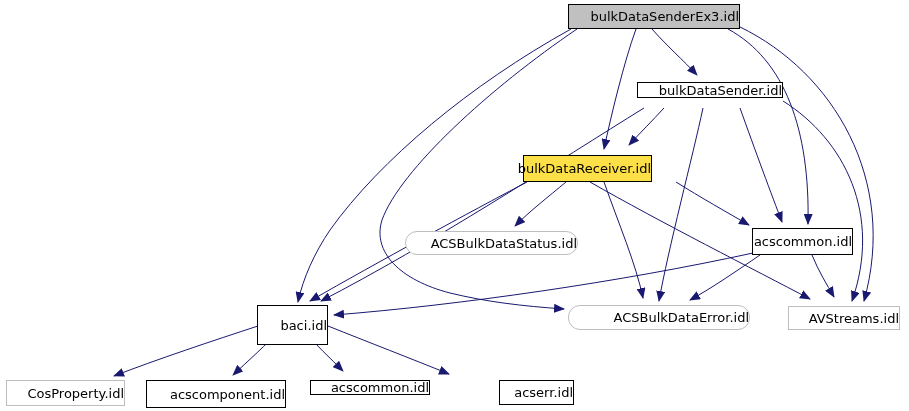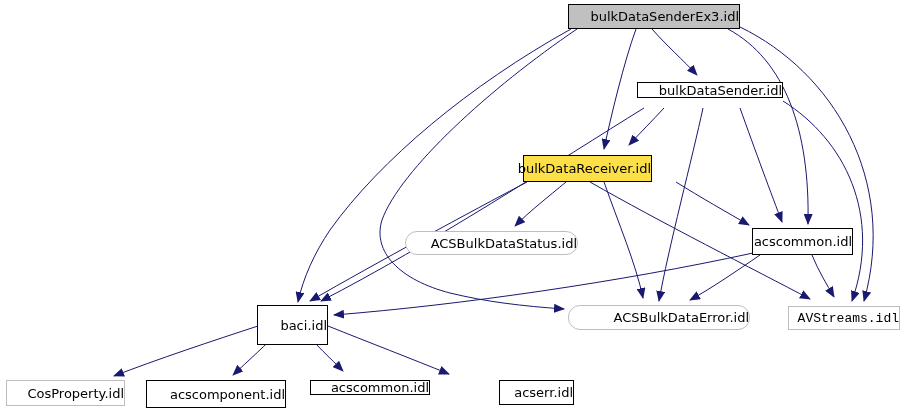--- a/index.html
+++ b/index.html
@@ -92,21 +92,21 @@
       </div>
       <div class="node" style="left: 752px; top: 228px; width: 101px; height: 27px; background: rgb(255, 255, 255); border-color: rgb(0, 0, 0);">
         <span>acscommon.idl</span>
       </div>
       <div class="node" style="left: 257px; top: 305px; width: 71px; height: 40px; background: rgb(255, 255, 255); border-color: rgb(0, 0, 0);">
         <span>baci.idl</span>
       </div>
       <div class="node" style="left: 568px; top: 305px; width: 182px; height: 25px; background: rgb(255, 255, 255); border-color: rgb(189, 189, 189); border-radius: 12px;">
         <span>ACSBulkDataError.idl</span>
       </div>
-      <div class="node" style="left: 788px; top: 306px; width: 112px; height: 24px; background: rgb(255, 255, 255); border-color: rgb(189, 189, 189); font-family: Liberation Mono, monospace;">
+      <div class="node" style="left: 788px; top: 306px; width: 112px; height: 24px; background: rgb(255, 255, 255); border-color: rgb(189, 189, 189);">
         <span>AVStreams.idl</span>
       </div>
       <div class="node" style="left: 6px; top: 380px; width: 119px; height: 26px; background: rgb(255, 255, 255); border-color: rgb(189, 189, 189); padding-left: 25px;">
         <span>CosProperty.idl</span>
       </div>
       <div class="node" style="left: 146px; top: 380px; width: 140px; height: 28px; background: rgb(255, 255, 255); border-color: rgb(0, 0, 0);">
         <span>acscomponent.idl</span>
       </div>
       <div class="node" style="left: 310px; top: 380px; width: 120px; height: 15px; background: rgb(255, 255, 255); border-color: rgb(0, 0, 0);">
         <span>acscommon.idl</span>

